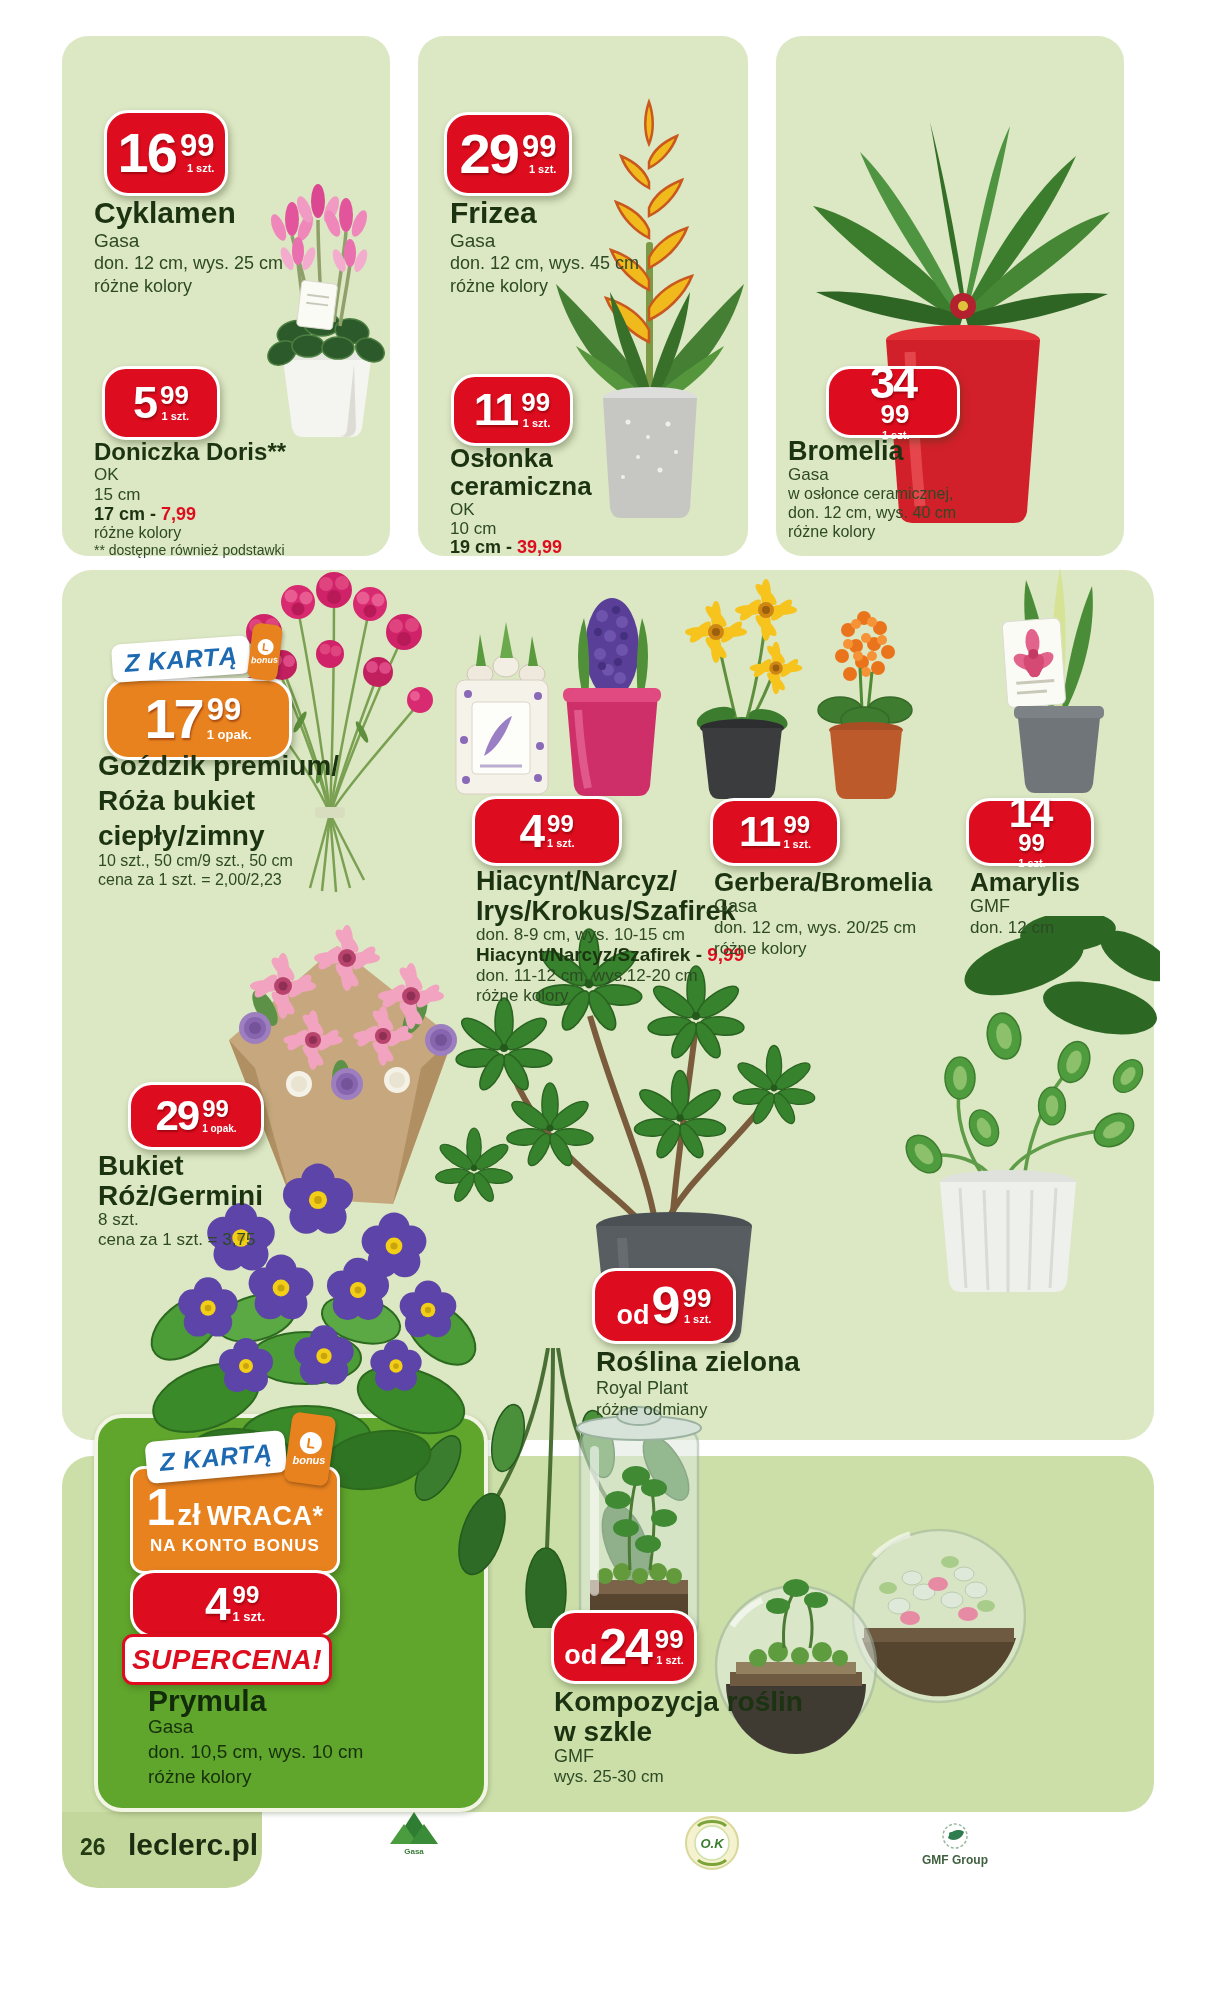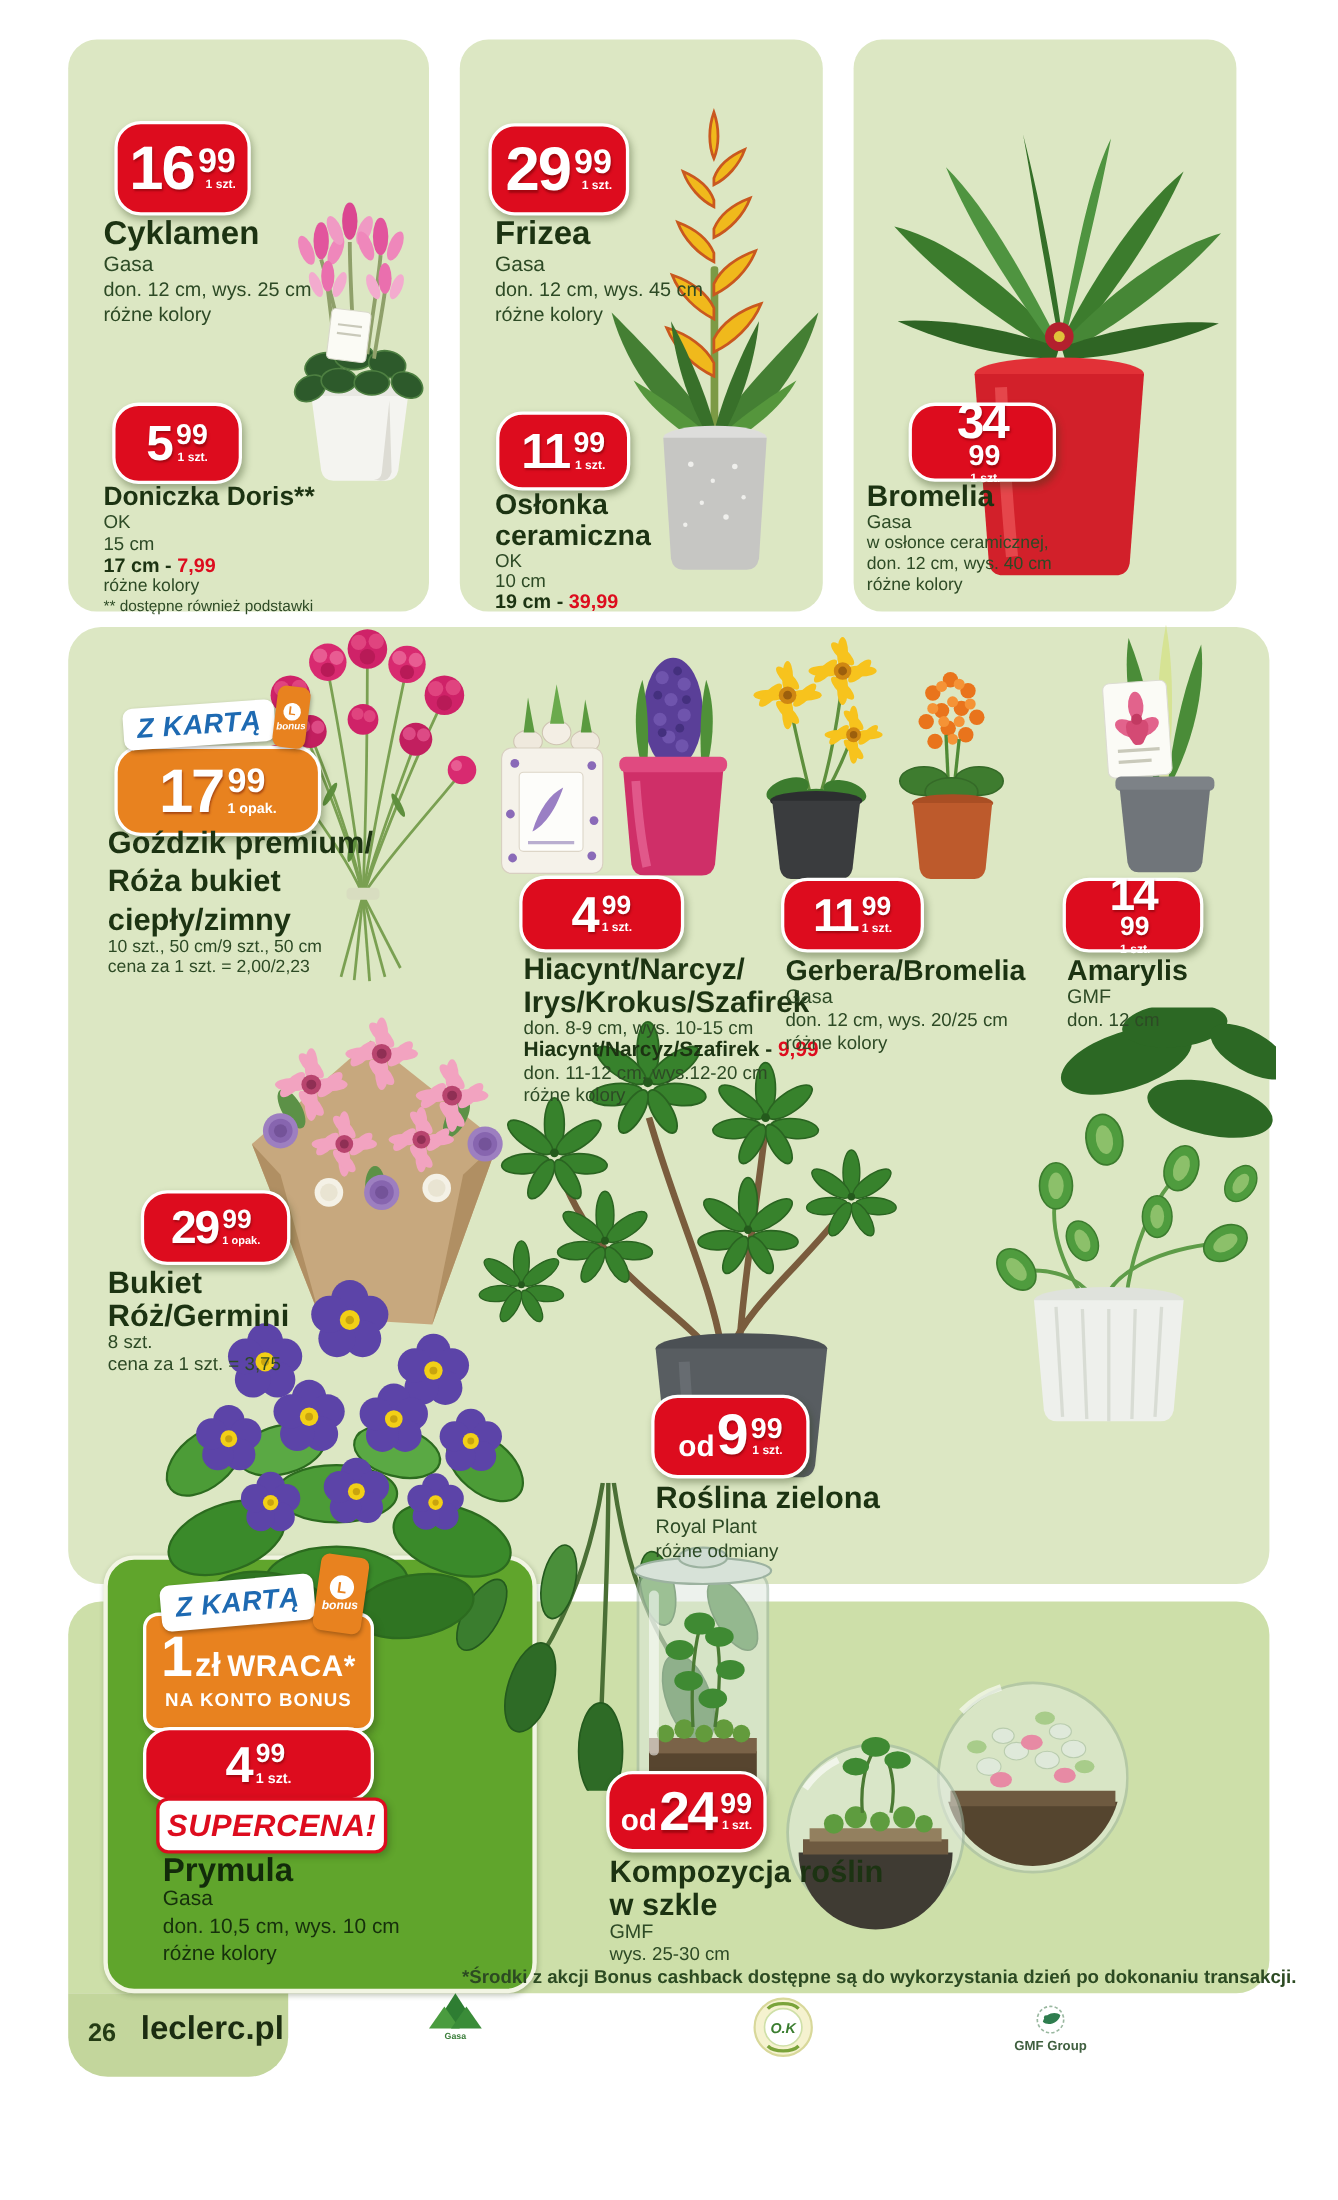--- a/index.html
+++ b/index.html
@@ -825,21 +825,21 @@
       </span>
       <span class="l2">NA KONTO BONUS</span>
     </div>
     <div class="pb pb-sm" style="left:130px;top:1570px;width:204px;height:62px;">
       <span class="int" style="font-size:46px;">4</span>
       <span class="frac">
           <span class="dec">99</span>
           <span class="unit" style="font-size:13px;">1 szt.</span>
         </span>
     </div>
-    <div class="sup" style="left:142px;top:1634px;width:204px;height:45px;">
+    <div class="sup" style="left:122px;top:1634px;width:204px;height:45px;">
       <span>SUPERCENA!</span>
     </div>
     <div class="tx ttl" style="left:148px;top:1684px;font-size:30px;color:#122b0a;">Prymula</div>
     <div class="tx" style="left:148px;top:1716px;font-size:19px;color:#16300c;">Gasa</div>
     <div class="tx" style="left:148px;top:1741px;font-size:19px;color:#16300c;">don. 10,5 cm, wys. 10 cm</div>
     <div class="tx" style="left:148px;top:1766px;font-size:19px;color:#16300c;">różne kolory</div>
   </div>
 
   <div>
     <div class="pb pb-md" style="left:551px;top:1610px;width:140px;height:68px;">
@@ -849,21 +849,20 @@
           <span class="dec">99</span>
           <span class="unit">1 szt.</span>
         </span>
     </div>
     <div class="tx ttl" style="left:554px;top:1686px;font-size:28px;">Kompozycja roślin</div>
     <div class="tx ttl" style="left:554px;top:1716px;font-size:28px;">w szkle</div>
     <div class="tx" style="left:554px;top:1746px;font-size:18px;">GMF</div>
     <div class="tx" style="left:554px;top:1767px;font-size:17px;">wys. 25-30 cm</div>
   </div>
 
-  <div class="tx" style="left:420px;top:1788px;width:630px;text-align:right;font-size:17px;font-weight:600;color:#2c4a22;">*Środki z akcji Bonus cashback dostępne są do wykorzystania dzień po dokonaniu transakcji.</div>
 
   <div class="tx" style="left:80px;top:1834px;font-size:23px;font-weight:700;color:#243c14;z-index:7;">26</div>
   <div class="tx footer-link" style="left:128px;top:1828px;font-size:30px;font-weight:800;color:#1b2c10;z-index:7;">leclerc.pl</div>
 
   <svg class="photo" style="left:382px;top:1810px;z-index:7;" width="64" height="48" viewBox="0 0 64 48">
     <g fill="#2e7d32">
         <path d="M32 2 L14 30 H50 Z"></path>
         <path d="M22 14 L8 34 H36 Z" fill="#4a9c3f"></path>
         <path d="M42 14 L28 34 H56 Z" fill="#3a8c38"></path>
       </g>

